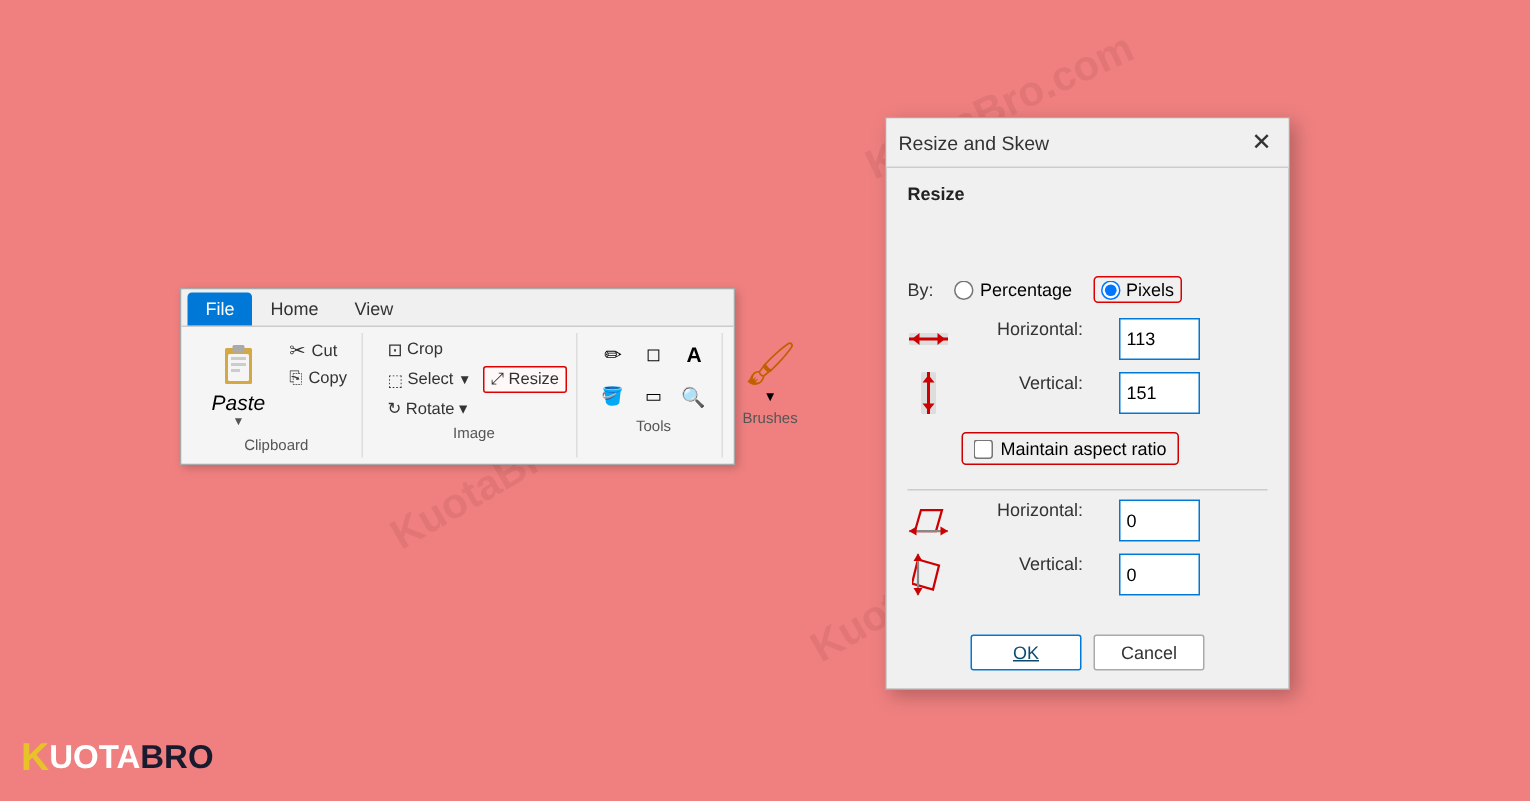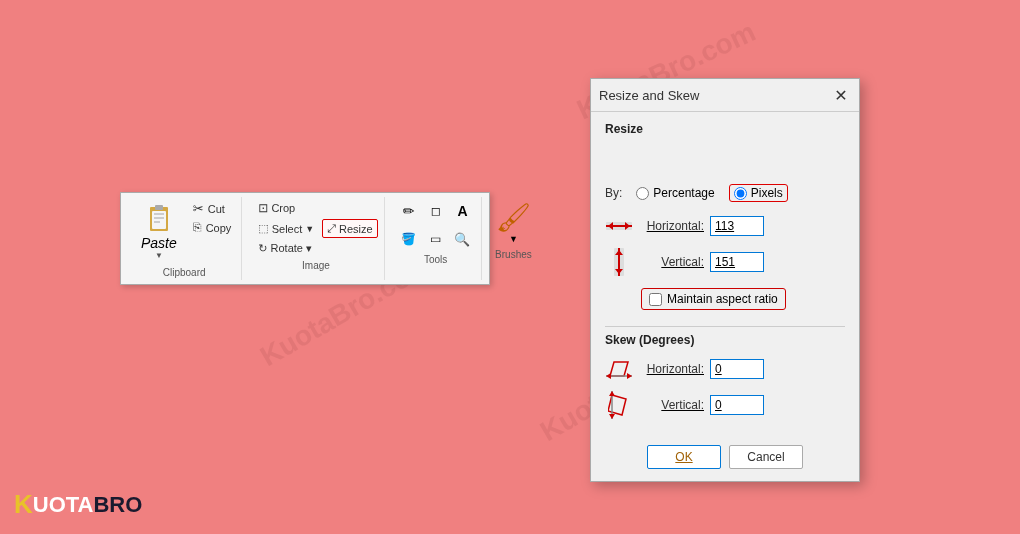--- a/index.html
+++ b/index.html
@@ -242,24 +242,22 @@
       padding: 1px 4px;
     }
 
     .by-label {
       font-size: 12px;
       color: #333;
     }
 
     .field-row {
       display: flex;
-      align-items: center;
-      gap: 6px;
+      gap: 24px;
       margin-bottom: 8px;
-      text-decoration: underline;
     }
 
     .field-icon {
       width: 28px;
       height: 28px;
       display: flex;
       align-items: center;
       justify-content: center;
     }
 
@@ -295,21 +293,21 @@
     .dialog-btn {
       width: 74px;
       padding: 4px 8px;
       font-size: 12px;
       cursor: pointer;
       border-radius: 2px;
     }
     .dialog-btn.ok {
       background: white;
       border: 1px solid #0078d7;
-      color: #a16207;
+      color: #0c4a6e;
       text-decoration: underline;
     }
     .dialog-btn.cancel {
       background: white;
       border: 1px solid #aaa;
       color: #333;
     }
 
     
     .logo {
@@ -326,20 +324,25 @@
     .logo-bro { color: #1a1a2e; }
   </style>
 </head>
 <body>
 
 <div class="watermark" style="top:55px; left:570px; transform:rotate(-25deg);">KuotaBro.com</div>
 <div class="watermark" style="top:295px; left:250px; transform:rotate(-30deg);">KuotaBro.com</div>
 <div class="watermark" style="top:370px; left:530px; transform:rotate(-30deg);">KuotaBro.com</div>
 
 <div class="toolbar-window">
+  <div class="toolbar-tabs">
+    <div class="tab active">File</div>
+    <div class="tab inactive">Home</div>
+    <div class="tab inactive">View</div>
+  </div>
   <div class="toolbar-body">
 
     <div class="toolbar-group">
       <div style="display:flex; align-items:stretch; gap:4px;">
         <div class="paste-btn">
           <div class="paste-icon">
 
             <svg width="30" height="32" viewBox="0 0 30 32">
               <rect x="6" y="4" width="18" height="24" fill="#d4a843" rx="1"></rect>
               <rect x="8" y="8" width="14" height="18" fill="#f5f5f5" rx="1"></rect>
@@ -472,21 +475,20 @@
 
     
     <div style="margin: 4px 0 10px 36px; display:inline-flex; align-items:center; gap:5px; border: 1.5px solid #c00; border-radius:3px; padding:3px 7px;">
       <input type="checkbox" id="aspect" style="">
       <label for="aspect">Maintain aspect ratio</label>
     </div>
 
     <hr class="divider">
 
     
-    <div class="section-title">Skew (Degrees)</div>
 
     
     <div class="field-row">
       <div class="field-icon">
         <svg width="26" height="22" viewBox="0 0 26 22">
           <polygon points="4,18 8,4 22,4 18,18" fill="none" stroke="#c00" stroke-width="1.5"></polygon>
           <line x1="0" y1="18" x2="26" y2="18" stroke="#888" stroke-width="1.5"></line>
           <polygon points="0,18 5,15 5,21" fill="#c00"></polygon>
           <polygon points="26,18 21,15 21,21" fill="#c00"></polygon>
         </svg>

